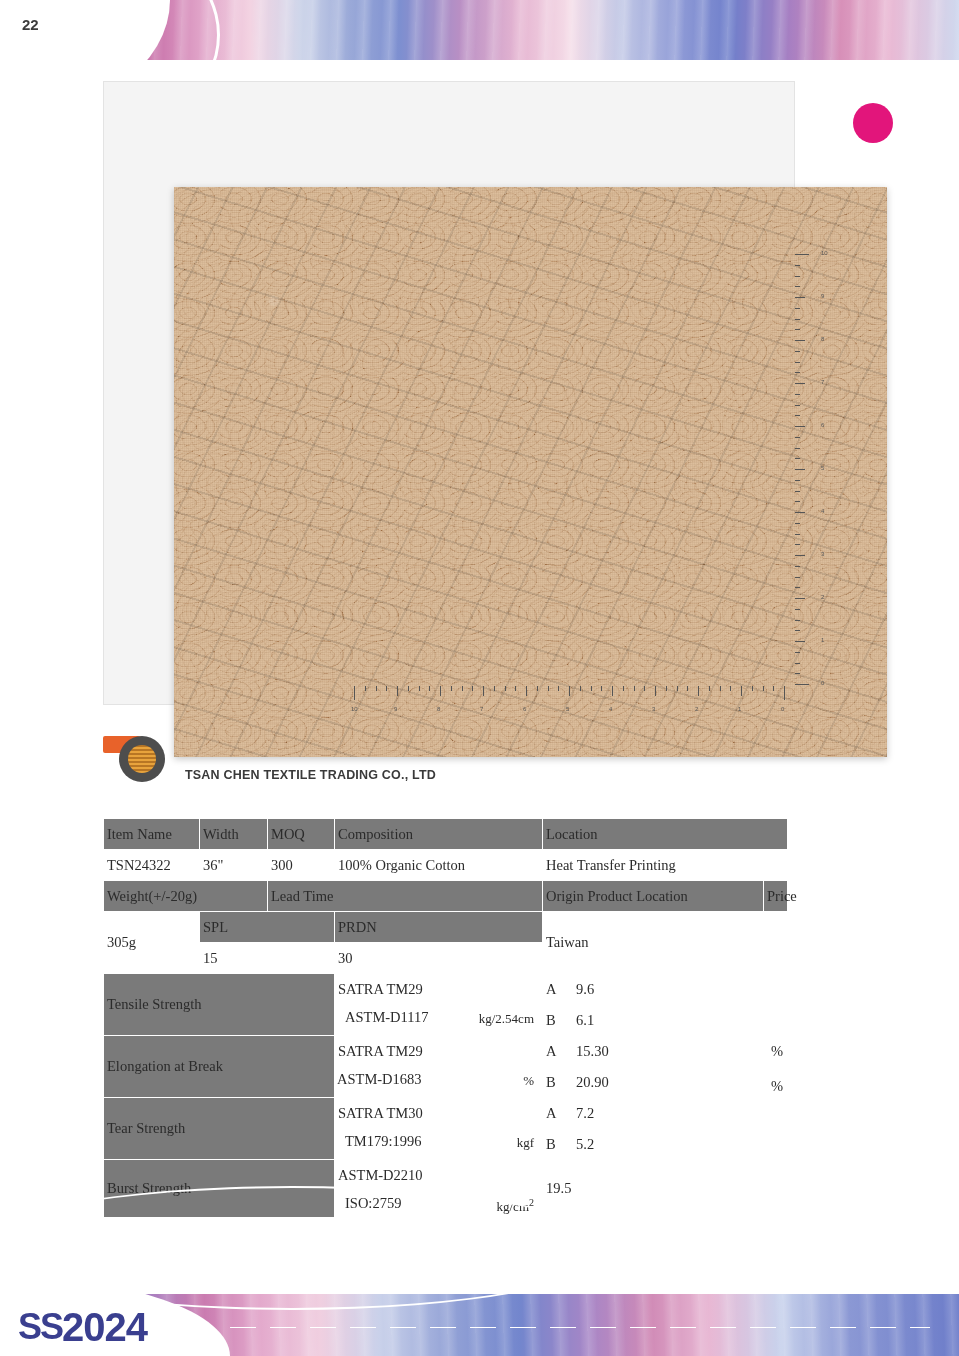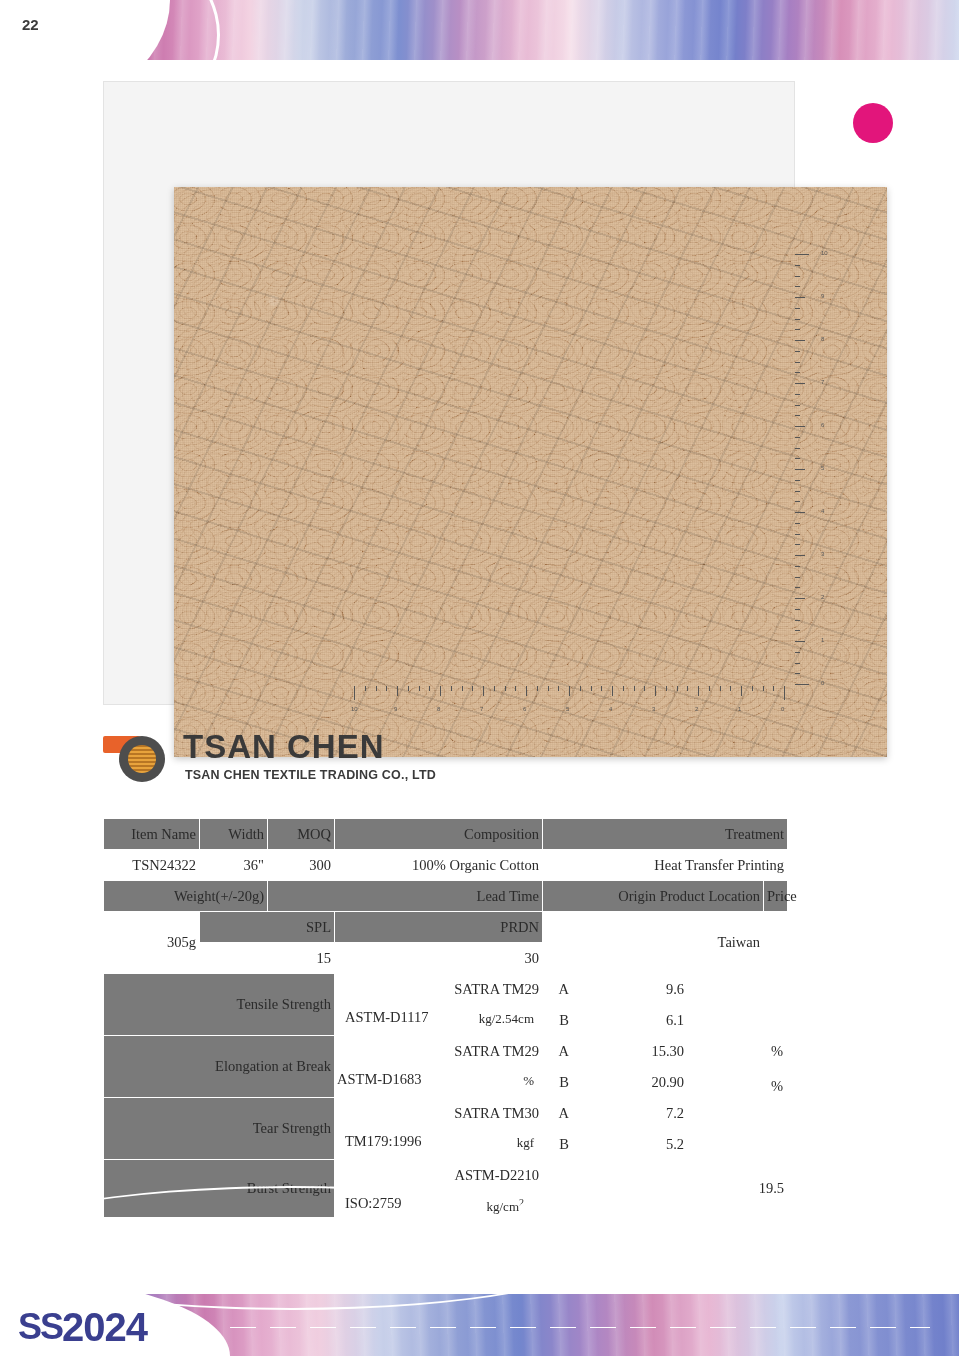--- a/index.html
+++ b/index.html
@@ -133,21 +133,21 @@
   }
 
   
   .spec{
     position:absolute;left:103px;top:818px;width:684px;
     border-collapse:collapse;
     table-layout:fixed;
   }
   .spec td{
     border:1px solid #ffffff;
-    text-align:right;
+    text-align:left;
     font-family:"Liberation Serif", serif;
     font-size:14.5px;
     color:#2b2b2b;
     height:26px;
     padding:2px 3px;
   }
   .hd{ background:#7a7a7a; color:#ffffff; font-size:13.5px; }
   .lbl-cell{ background:#7a7a7a; color:#ffffff; font-size:16px; }
   .wht{ background:#ffffff; }
   .tall{ height:48px; }
@@ -322,21 +322,20 @@
   <div class="tick" style="left:404px;height:5px"></div>
     <div class="tick" style="left:415px;height:5px"></div>
     <div class="tick" style="left:425px;height:5px"></div>
 </div>
 
 <div class="logo-block">
   <div class="logo-mark">
     <div class="logo-ribbon"></div>
     <div class="logo-circle"></div>
   </div>
-  <div class="logo-name">TSAN CHEN</div>
   <div class="logo-sub">TSAN CHEN TEXTILE TRADING CO., LTD</div>
 </div>
 
 <table class="spec">
   <colgroup>
     <col style="width:96px">
       <col style="width:68px">
       <col style="width:67px">
     <col style="width:69px">
       <col style="width:69px">
@@ -346,21 +345,21 @@
       <col style="width:76px">
     <col style="width:24px">
   </colgroup>
   <tbody>
 
     <tr>
       <td class="hd">Item Name</td>
       <td class="hd">Width</td>
       <td class="hd">MOQ</td>
       <td class="hd" colspan="3">Composition</td>
-      <td class="hd" colspan="4">Treatment</td>
+      <td class="hd" colspan="4">Location</td>
     </tr>
 
     <tr>
       <td class="wht tall">TSN24322</td>
       <td class="wht tall">36"</td>
       <td class="wht tall">300</td>
       <td class="wht tall" colspan="3">100% Organic Cotton</td>
       <td class="wht tall" colspan="4">Heat Transfer Printing</td>
     </tr>
 
@@ -435,21 +434,21 @@
     </tr>
 
     <tr>
       <td class="lbl-cell" rowspan="2" colspan="3">Burst Strength</td>
       <td class="wht left" colspan="3">ASTM-D2210</td>
       <td class="wht" rowspan="2" colspan="4">19.5</td>
     </tr>
     <tr>
       <td class="wht" colspan="3" style="position:relative;padding:0">
         <span style="position:absolute;left:10px;top:4px">ISO:2759</span>
-        <span style="position:absolute;right:18px;top:6px;font-size:13px">
+        <span style="position:absolute;right:8px;top:6px;font-size:13px">
           <span>kg/cm</span><span class="sub">2</span>
         </span>
       </td>
     </tr>
   </tbody>
 </table>
 
 <div class="bottom-bar">
   <div class="bottom-streaks"></div>
   <div class="dash-line"></div>

